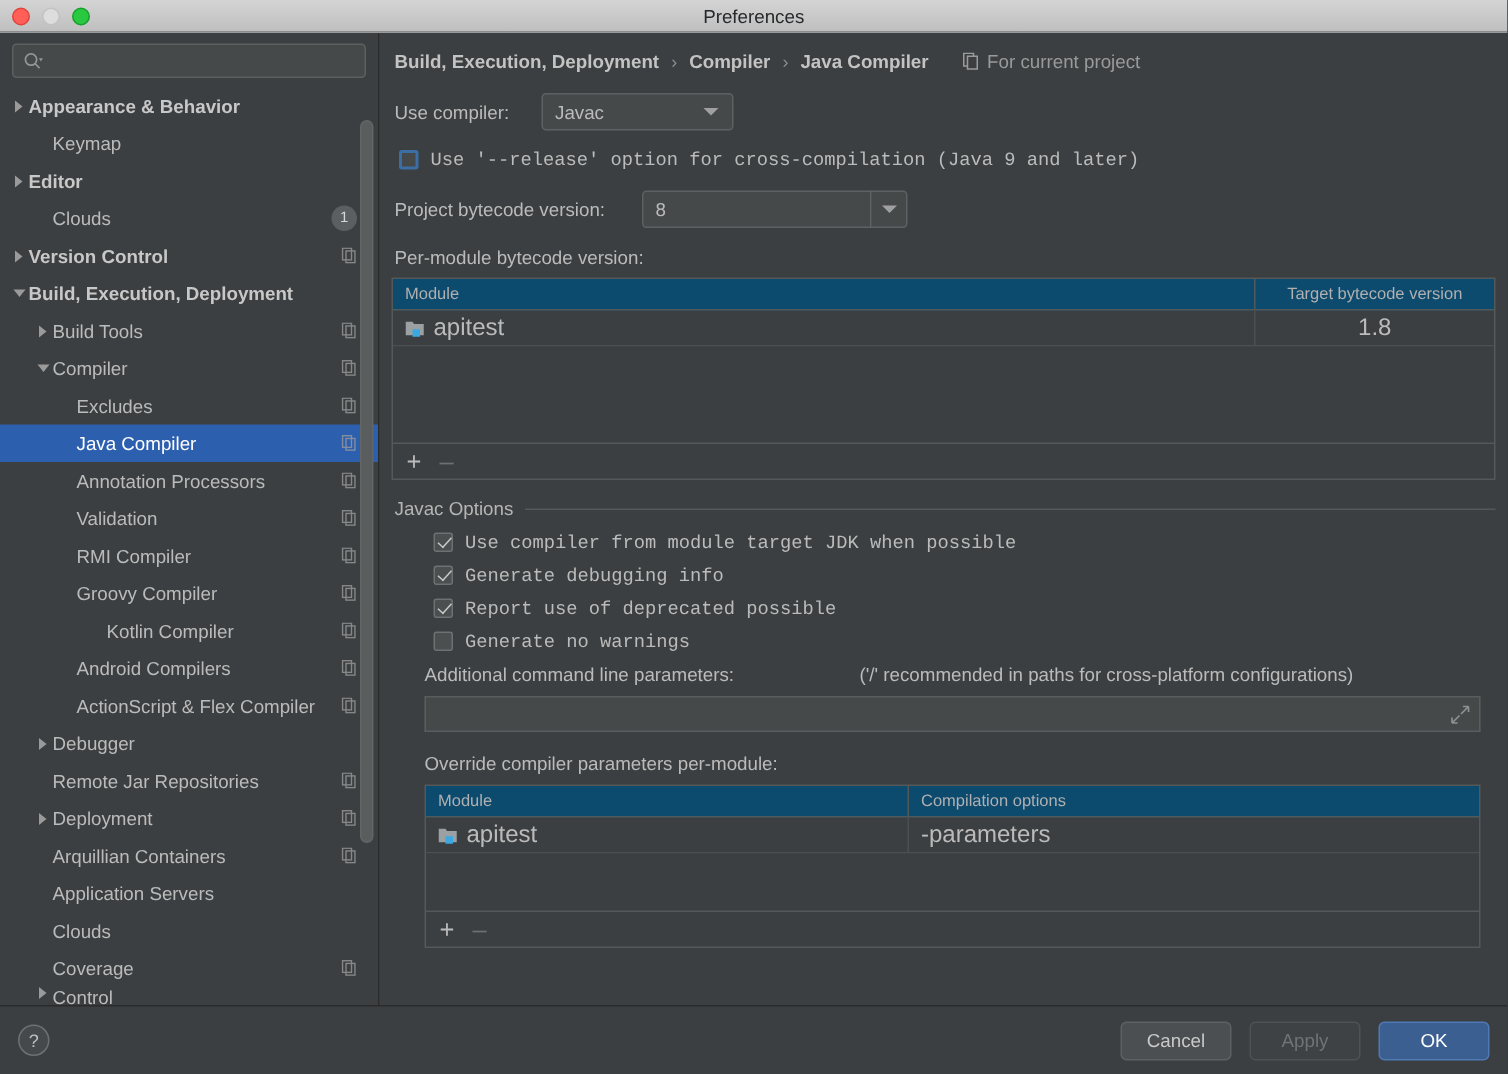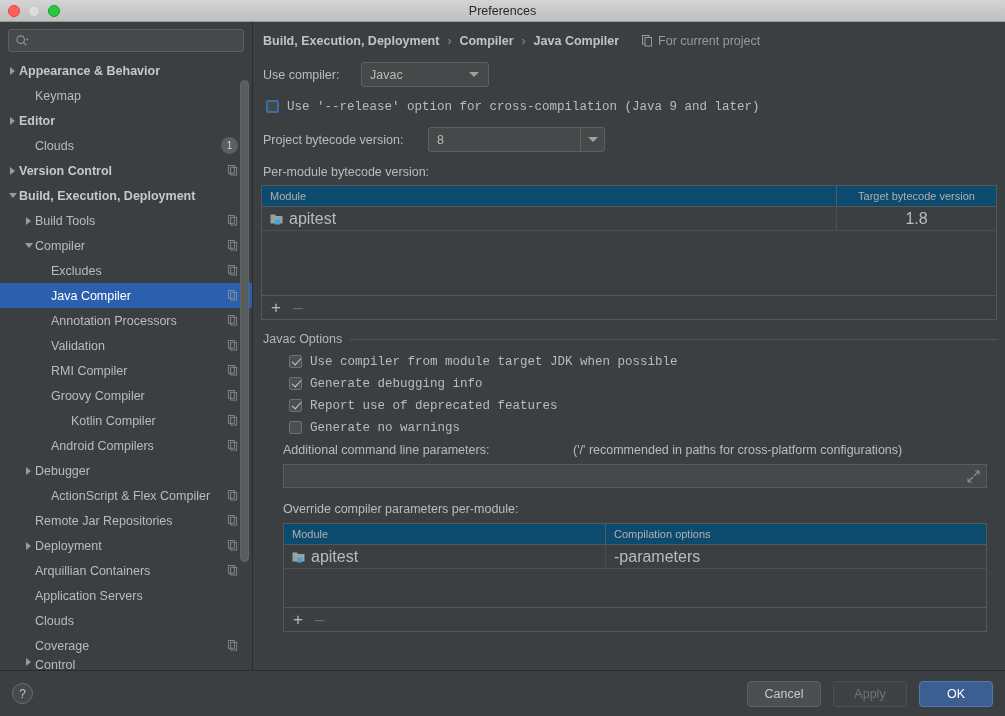--- a/index.html
+++ b/index.html
@@ -350,35 +350,35 @@
           </div>
           <div class="tree-item" style="padding-left: 38px;">
             <span class="arrow empty"></span>
             <span class="tree-label">Android Compilers</span>
             <span class="tree-spacer"></span>
             <svg class="copy-icon" viewBox="0 0 12 12">
               <rect x="1.5" y="0.5" width="6.5" height="8.5" fill="none" stroke="#9a9a9a" stroke-width="1"></rect>
               <rect x="4" y="2.5" width="6.5" height="8.5" fill="none" stroke="#9a9a9a" stroke-width="1"></rect>
             </svg>
           </div>
+          <div class="tree-item" style="padding-left: 38px;">
+            <span class="arrow empty"></span>
+            <span class="tree-label">ActionScript &amp; Flex Compiler</span>
+            <span class="tree-spacer"></span>
+            <svg class="copy-icon" viewBox="0 0 12 12">
+              <rect x="1.5" y="0.5" width="6.5" height="8.5" fill="none" stroke="#9a9a9a" stroke-width="1"></rect>
+              <rect x="4" y="2.5" width="6.5" height="8.5" fill="none" stroke="#9a9a9a" stroke-width="1"></rect>
+            </svg>
+          </div>
           <div class="tree-item" style="padding-left: 22px;">
             <span class="arrow">
               <i></i>
             </span>
             <span class="tree-label">Debugger</span>
             <span class="tree-spacer"></span>
-          </div>
-          <div class="tree-item" style="padding-left: 38px;">
-            <span class="arrow empty"></span>
-            <span class="tree-label">ActionScript &amp; Flex Compiler</span>
-            <span class="tree-spacer"></span>
-            <svg class="copy-icon" viewBox="0 0 12 12">
-              <rect x="1.5" y="0.5" width="6.5" height="8.5" fill="none" stroke="#9a9a9a" stroke-width="1"></rect>
-              <rect x="4" y="2.5" width="6.5" height="8.5" fill="none" stroke="#9a9a9a" stroke-width="1"></rect>
-            </svg>
           </div>
           <div class="tree-item" style="padding-left: 22px;">
             <span class="arrow empty"></span>
             <span class="tree-label">Remote Jar Repositories</span>
             <span class="tree-spacer"></span>
             <svg class="copy-icon" viewBox="0 0 12 12">
               <rect x="1.5" y="0.5" width="6.5" height="8.5" fill="none" stroke="#9a9a9a" stroke-width="1"></rect>
               <rect x="4" y="2.5" width="6.5" height="8.5" fill="none" stroke="#9a9a9a" stroke-width="1"></rect>
             </svg>
           </div>
@@ -507,21 +507,21 @@
           <div class="cb-row" style="margin-bottom: 8px;">
             <span class="cb checked"></span>
             <span class="t">Use compiler from module target JDK when possible</span>
           </div>
           <div class="cb-row" style="margin-bottom: 8px;">
             <span class="cb checked"></span>
             <span class="t">Generate debugging info</span>
           </div>
           <div class="cb-row" style="margin-bottom: 8px;">
             <span class="cb checked"></span>
-            <span class="t">Report use of deprecated features</span>
+            <span class="t">Report use of deprecated possible</span>
           </div>
           <div class="cb-row" style="margin-bottom: 8px;">
             <span class="cb"></span>
             <span class="t">Generate no warnings</span>
           </div>
         </div>
 
       <div class="row" style="margin-top:8px;padding-left:22px;">
         <span class="lbl" style="width:290px;">Additional command line parameters:</span>
         <span class="lbl">('/' recommended in paths for cross-platform configurations)</span>

